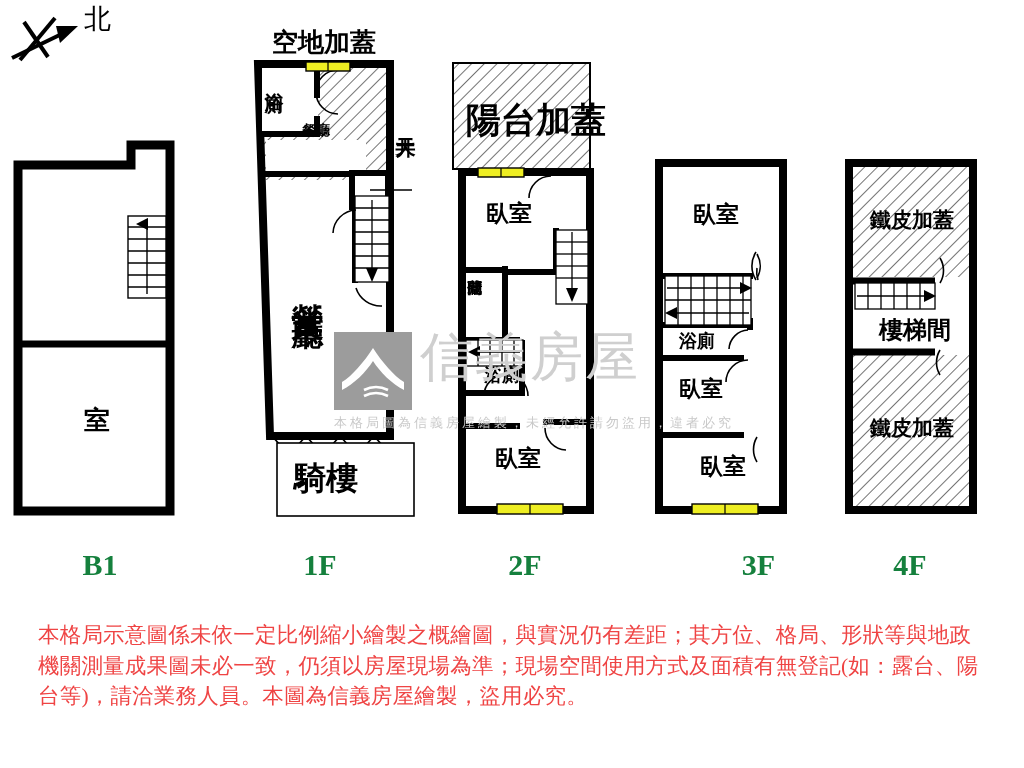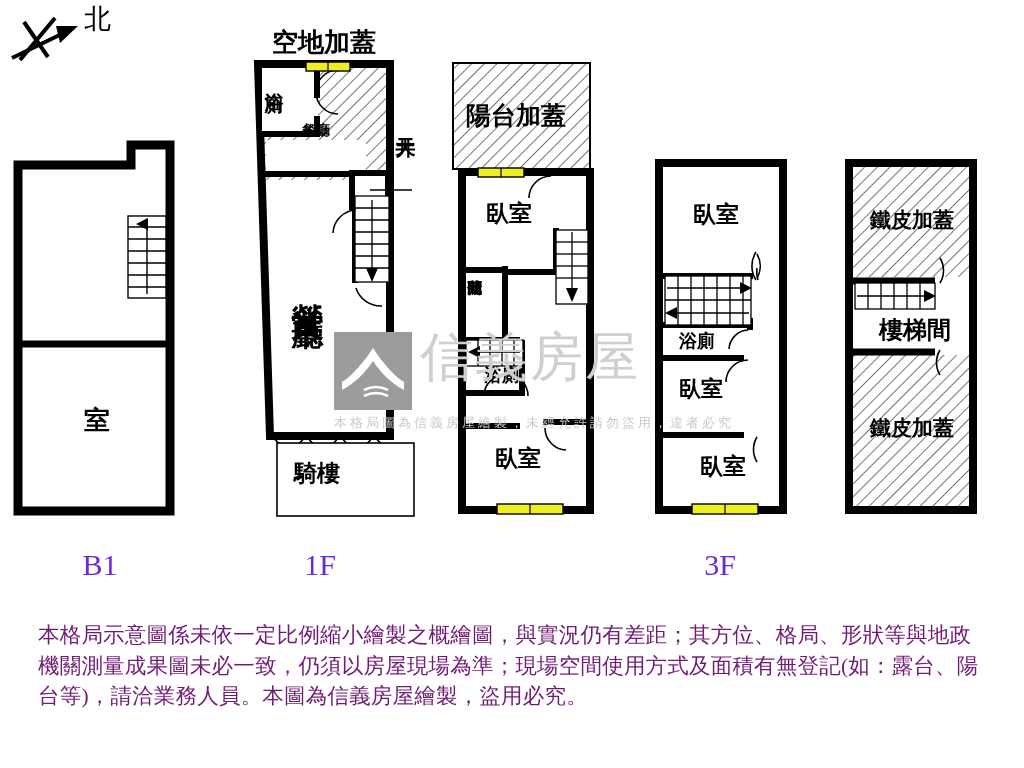--- a/index.html
+++ b/index.html
@@ -9,27 +9,27 @@
   #stage{position:absolute;left:0;top:0;width:1024px;height:768px;}
 
   svg#plan{position:absolute;left:0;top:0;width:1024px;height:768px;}
 
   
   .lbl{position:absolute;font-family:"Liberation Serif","DejaVu Serif",serif;
        color:#000;white-space:nowrap;line-height:1;font-weight:700;}
   .lbl.vert{writing-mode:vertical-rl;text-orientation:upright;white-space:normal;}
   .lbl.thin{font-weight:400;}
 
-  .floorlabel{position:absolute;font-size:30px;font-weight:400;
+  .floorlabel{position:absolute;font-size:30px;font-weight:700;
               font-family:"Liberation Serif","DejaVu Serif",serif;
-              text-align:center;color:#6d28d9;letter-spacing:0px;}
+              text-align:center;color:#15803d;letter-spacing:0px;}
 
   #disclaimer{position:absolute;left:38px;top:620px;width:952px;
      font-family:"Liberation Serif","DejaVu Serif",serif;
-     font-size:21.5px;line-height:1.42;color:#701a75;text-align:left;
+     font-size:21.5px;line-height:1.42;color:#ef4444;text-align:left;
      letter-spacing:.2px;}
 
   
   #wm{position:absolute;left:334px;top:332px;width:368px;height:100px;
       pointer-events:none;}
   #wmlogo{position:absolute;left:0;top:0;width:78px;height:78px;background:#9c9c9c;}
   #wmtext{position:absolute;left:86px;top:-2px;font-size:53px;color:#cfcfcf;
           font-family:"DejaVu Serif",serif;font-weight:400;letter-spacing:2px;
           line-height:1;white-space:nowrap;}
   #wmsmall{position:absolute;left:0px;top:82px;font-size:13px;color:#c9c9c9;
@@ -250,23 +250,23 @@
 
   <div id="northlbl" class="lbl thin">北</div>
 
   <div class="lbl" style="left:84px;top:408px;font-size:26px;">室</div>
 
   <div class="lbl" style="left:272px;top:30px;font-size:26px;font-family:Liberation Serif, serif;">空地加蓋</div>
   <div class="lbl vert" style="left:265px;top:78px;font-size:19px;">浴廁</div>
   <div class="lbl" style="left:302px;top:124px;font-size:14px;">餐廳</div>
   <div class="lbl vert" style="left:396px;top:122px;font-size:20px;">天井</div>
   <div class="lbl vert" style="left:292px;top:278px;font-size:32px;letter-spacing:6px;">營業廳</div>
-  <div class="lbl" style="left:294px;top:462px;font-size:23px;">騎樓</div>
-
-  <div class="lbl" style="left:466px;top:103px;font-size:25px;">陽台加蓋</div>
+  <div class="lbl" style="left:294px;top:462px;font-size:32px;">騎樓</div>
+
+  <div class="lbl" style="left:466px;top:103px;font-size:35px;">陽台加蓋</div>
   <div class="lbl" style="left:486px;top:202px;font-size:23px;">臥室</div>
   <div class="lbl vert" style="left:466px;top:268px;font-size:15px;line-height:1.05;">儲藏間</div>
   <div class="lbl" style="left:484px;top:366px;font-size:18px;">浴廁</div>
   <div class="lbl" style="left:495px;top:447px;font-size:23px;">臥室</div>
 
   <div class="lbl" style="left:693px;top:203px;font-size:23px;">臥室</div>
   <div class="lbl" style="left:679px;top:332px;font-size:18px;">浴廁</div>
   <div class="lbl" style="left:679px;top:378px;font-size:22px;">臥室</div>
   <div class="lbl" style="left:700px;top:455px;font-size:23px;">臥室</div>
 
@@ -281,17 +281,19 @@
         <path d="M30 58 C38 54 46 54 54 58" stroke="#fff" stroke-width="2.6" fill="none"></path>
         <path d="M30 64 C38 60 46 60 54 64" stroke="#fff" stroke-width="2.6" fill="none"></path>
       </svg>
     </div>
     <div id="wmtext">信義房屋</div>
     <div id="wmsmall">本格局圖為信義房屋繪製，未經允許請勿盜用，違者必究</div>
   </div>
 
   <div class="floorlabel" style="left:45px;top:548px;width:110px;">B1</div>
   <div class="floorlabel" style="left:265px;top:548px;width:110px;">1F</div>
-  <div class="floorlabel" style="left:665px;top:548px;width:110px;">3F</div>
+  <div class="floorlabel" style="left:470px;top:548px;width:110px;">2F</div>
+  <div class="floorlabel" style="left:665px;top:548px;width:110px;text-align:right;">3F</div>
+  <div class="floorlabel" style="left:855px;top:548px;width:110px;">4F</div>
 
   <div id="disclaimer">本格局示意圖係未依一定比例縮小繪製之概繪圖，與實況仍有差距；其方位、格局、形狀等與地政機關測量成果圖未必一致，仍須以房屋現場為準；現場空間使用方式及面積有無登記(如：露台、陽台等)，請洽業務人員。本圖為信義房屋繪製，盜用必究。</div>
 
 </div>
 
 </body></html>

